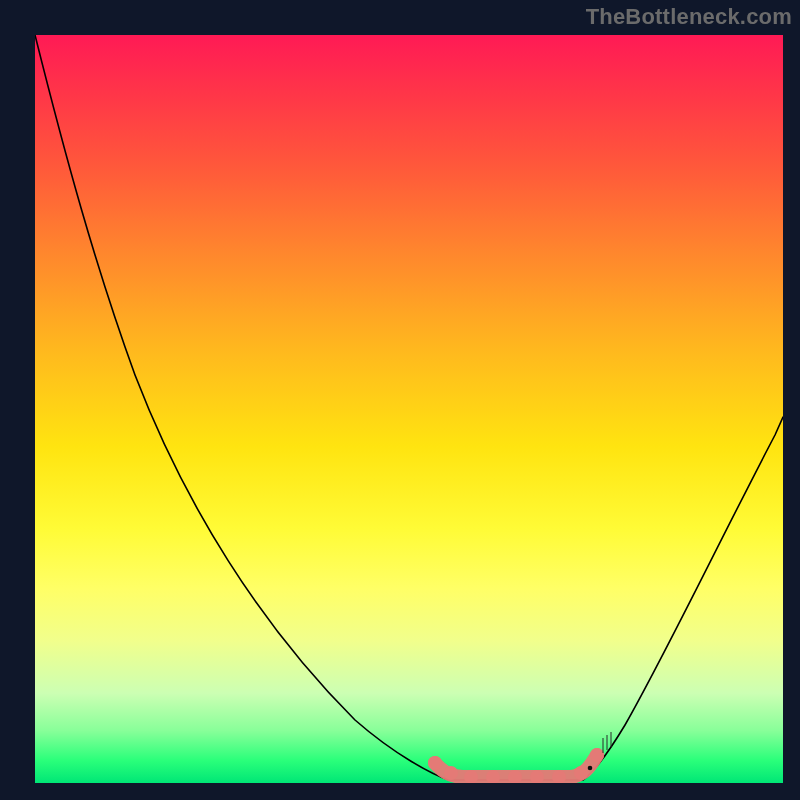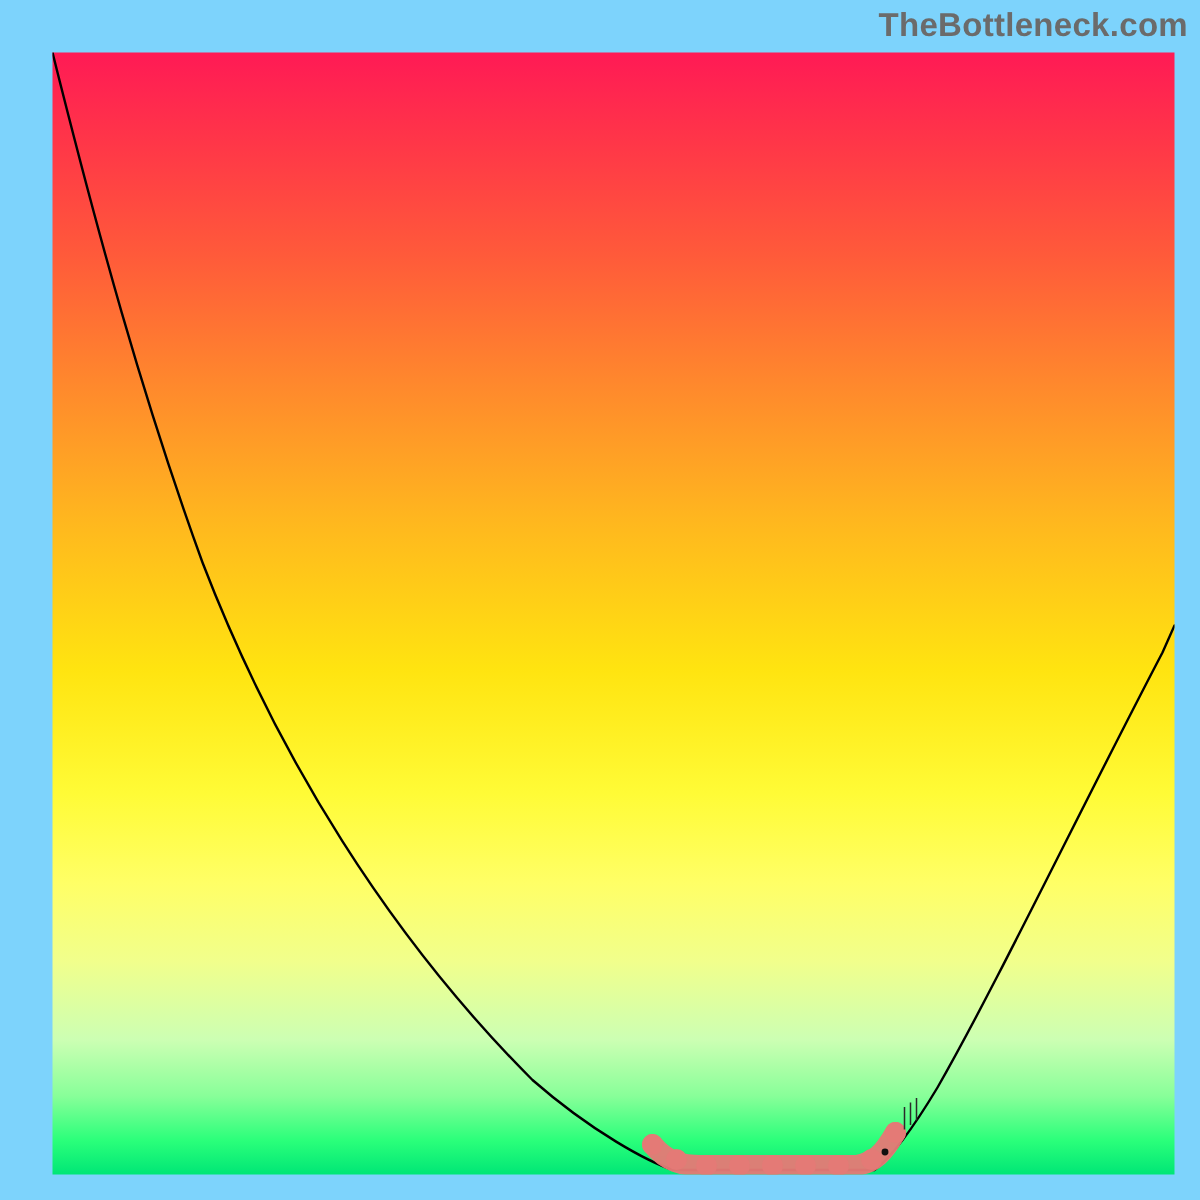--- a/index.html
+++ b/index.html
@@ -1,21 +1,21 @@
 <!DOCTYPE html>
 <html><head>
 <meta charset="utf-8">
 <style>
   * { margin: 0; padding: 0; box-sizing: border-box; }
   html, body { width: 800px; height: 800px; overflow: hidden; background: #000; }
   .stage {
     position: relative;
     width: 800px;
     height: 800px;
-    background: #7dd3fc;
+    background: #0f172a;
     padding-left: 40px;
   }
   .watermark {
     position: absolute;
     top: 4px;
     right: 8px;
     font-family: Arial, Helvetica, sans-serif;
     font-size: 22px;
     font-weight: 600;
     color: #6b6b6b;

